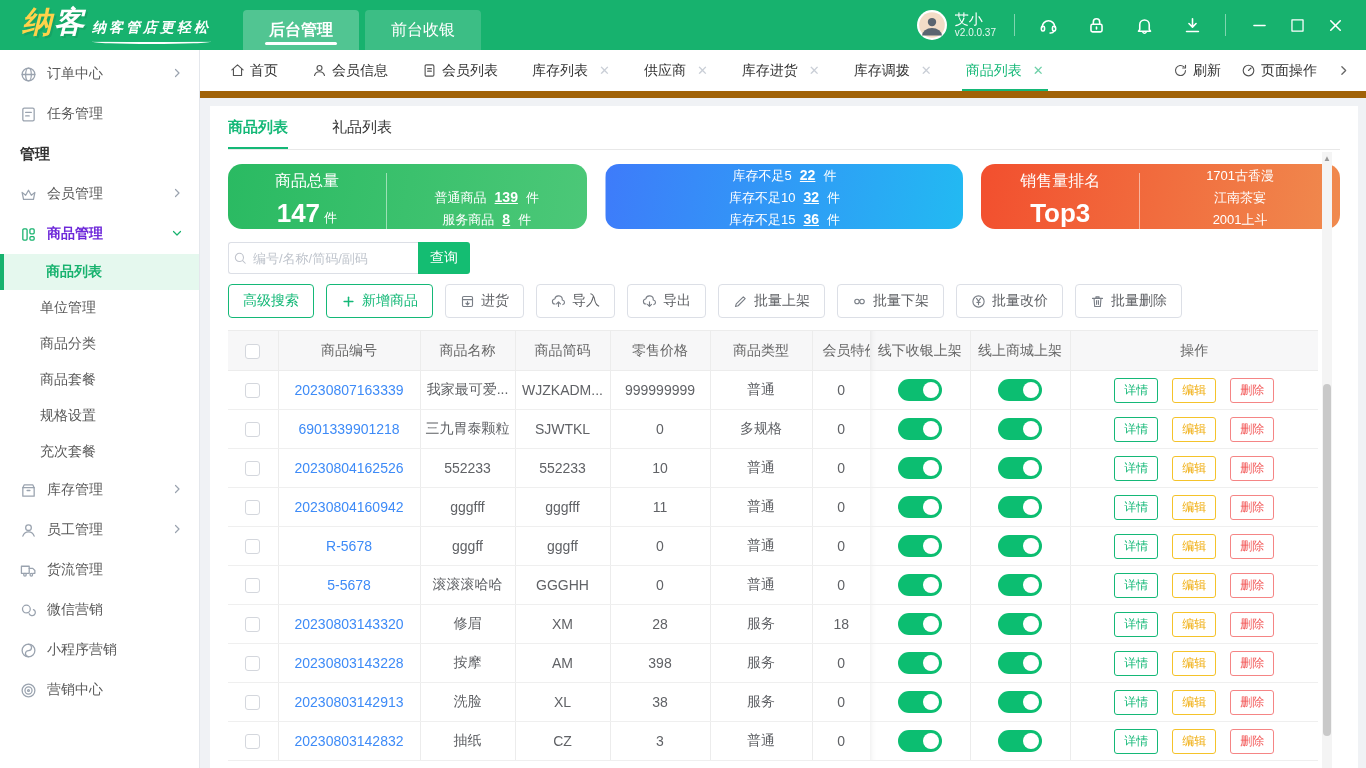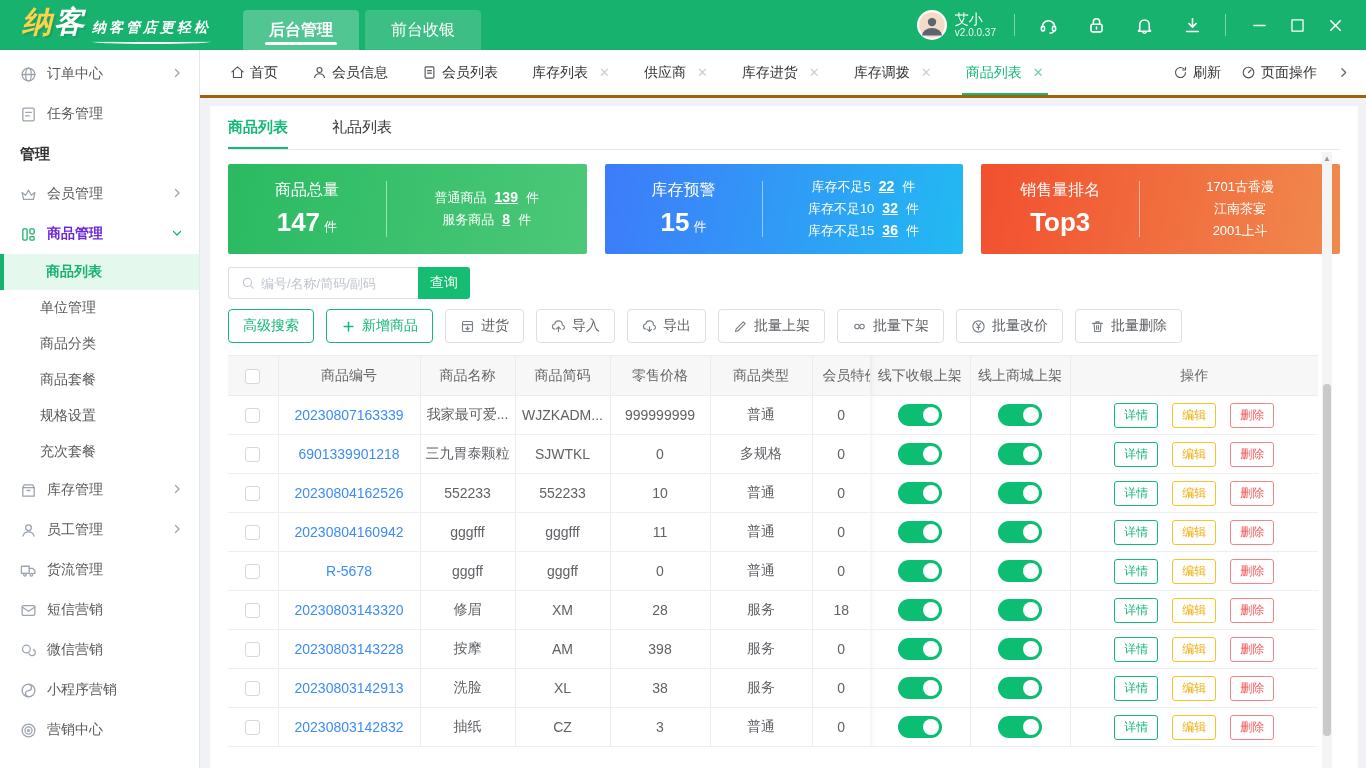--- a/index.html
+++ b/index.html
@@ -43,57 +43,57 @@
   .side-item.active-parent { color:#6d28d9; font-weight:bold; }
   .side-item.active-parent svg.ic { color:#17b26e; }
   .side-section { height:40px; display:flex; align-items:center; padding-left:20px; font-size:15px; font-weight:bold; color:#333; }
   .side-sub { height:36px; display:flex; align-items:center; padding-left:40px; color:#595959; cursor:pointer; }
   .side-sub.active { background:#e5f8ee; color:#17b26e; font-weight:bold; border-left:4px solid #17b26e; padding-left:42px; }
 
   
   .main { flex:1; display:flex; flex-direction:column; background:#f0f2f5; min-width:0; }
 
   
-  .tabbar { height:48px; background:#fff; border-bottom:3px solid #a16207; display:flex; align-items:stretch; padding:0 16px 0 30px; }
+  .tabbar { height:48px; background:#fff; border-bottom:7px solid #a16207; display:flex; align-items:stretch; padding:0 16px 0 30px; }
   .crumb { display:flex; align-items:center; gap:5px; margin-right:34px; color:#333; cursor:pointer; position:relative; white-space:nowrap; }
   .crumb svg.ic { width:15px; height:15px; color:#555; }
   .crumb .x { color:#c9ced6; font-size:13px; margin-left:6px; }
   .crumb.active { color:#14b877; }
   .crumb.active .x { color:#6ed0a8; }
   .crumb.active::after { content:""; position:absolute; left:-4px; right:-4px; bottom:0; height:2px; background:#14b877; }
   .tabbar-right { margin-left:auto; display:flex; align-items:center; gap:20px; color:#333; }
   .tb-act { display:flex; align-items:center; gap:5px; cursor:pointer; white-space:nowrap; }
   .tb-act svg.ic { width:15px; height:15px; color:#555; }
   .chev-more { color:#666; display:flex; align-items:center; cursor:pointer; }
 
   
   .panel { flex:1; background:#fff; margin:8px 8px 0 10px; padding:0 18px; position:relative; overflow:hidden; }
   .content-tabs { display:flex; gap:44px; border-bottom:1px solid #e8e8e8; height:44px; }
   .ctab { display:flex; align-items:center; font-size:15px; color:#333; cursor:pointer; position:relative; }
   .ctab.active { color:#14b877; font-weight:bold; }
   .ctab.active::after { content:""; position:absolute; left:0; right:0; bottom:0; height:2px; background:#14b877; }
 
   
   .cards { display:flex; gap:18px; margin-top:14px; }
-  .card { flex:1; height:90px; border-radius:2px; color:#fff; display:flex; align-items:center; }
+  .card { flex:1; height:65px; border-radius:14px; color:#fff; display:flex; align-items:flex-end; }
   .card-total { background:linear-gradient(100deg,#2aba62,#4cc878); }
   .card-warning { background:linear-gradient(100deg,#3e7bfa,#22baf2); }
   .card-top { background:linear-gradient(100deg,#f24f2e,#f08a4e); }
   .card-left { width:44%; display:flex; flex-direction:column; align-items:center; justify-content:center; gap:6px; }
   .card-title { font-size:16px; }
   .card-value { font-size:26px; font-weight:bold; }
   .card-value .unit { font-size:13px; font-weight:normal; margin-left:4px; }
   .card-div { width:1px; height:56px; background:rgba(255,255,255,0.5); }
   .card-right { flex:1; display:flex; flex-direction:column; align-items:center; justify-content:center; gap:4px; font-size:13px; }
   .mini-row { display:flex; align-items:baseline; gap:8px; }
   .u { font-weight:bold; text-decoration:underline; font-size:14px; }
 
   
   .search-row { display:flex; margin-top:13px; }
-  .search-box { display:flex; align-items:center; width:190px; height:32px; border:1px solid #dcdfe6; border-right:none; border-radius:3px 0 0 3px; padding:0 12px; color:#c0c4cc; gap:6px; }
+  .search-box { display:flex; align-items:center; width:190px; height:32px; border:1px solid #dcdfe6; border-right:none; border-radius:3px 0 0 3px; padding:0 4px; color:#c0c4cc; gap:6px; }
   .search-box input { border:none; outline:none; width:100%; font-size:13px; color:#333; font-family:inherit; }
   .search-box input::placeholder { color:#bfc4cc; }
   .btn-query { width:52px; height:32px; background:#14bd72; color:#fff; border:none; border-radius:0 3px 3px 0; font-size:14px; cursor:pointer; font-family:inherit; }
 
   
   .toolbar { display:flex; gap:12px; margin-top:10px; }
   .tbtn { height:34px; display:flex; align-items:center; gap:6px; padding:0 14px; background:#fff; border:1px solid #dcdfe6; border-radius:4px; color:#606266; font-size:14px; cursor:pointer; font-family:inherit; white-space:nowrap; }
   .tbtn svg.ic { width:15px; height:15px; color:#7a7f87; }
   .tbtn.green { color:#14b877; border-color:#14b877; }
   .tbtn.green svg.ic { color:#14b877; }
@@ -403,26 +403,20 @@
       <span class="lbl">员工管理</span>
       <span class="chev"><svg class="ic">
             <use href="#i-chevR"></use>
           </svg></span>
     </div>
     <div class="side-item">
       <svg class="ic">
           <use href="#i-truck"></use>
         </svg>
       <span class="lbl">货流管理</span>
-    </div>
-    <div class="side-item">
-      <svg class="ic">
-          <use href="#i-mail"></use>
-        </svg>
-      <span class="lbl">短信营销</span>
     </div>
     <div class="side-item">
       <svg class="ic">
           <use href="#i-wechat"></use>
         </svg>
       <span class="lbl">微信营销</span>
     </div>
     <div class="side-item">
       <svg class="ic">
           <use href="#i-mini"></use>
@@ -519,24 +513,20 @@
                 <span>件</span>
               </div>
             <div class="mini-row">
                 <span>服务商品</span>
                 <span class="u">8</span>
                 <span>件</span>
               </div>
           </div>
         </div>
         <div class="card card-warning">
-          <div class="card-left">
-            <div class="card-title">库存预警</div>
-            <div class="card-value"><span>15</span><span class="unit">件</span></div>
-          </div>
           <div class="card-div"></div>
           <div class="card-right">
             <div class="mini-row">
                 <span>库存不足5</span>
                 <span class="u">22</span>
                 <span>件</span>
               </div>
             <div class="mini-row">
                 <span>库存不足10</span>
                 <span class="u">32</span>
@@ -734,20 +724,36 @@
               <td>0</td>
               <td class="sep fixed-start"><span class="toggle"></span></td>
               <td class="sep"><span class="toggle"></span></td>
               <td>
                 <button class="mini-btn detail">详情</button>
                 <button class="mini-btn edit">编辑</button>
                 <button class="mini-btn del">删除</button>
               </td>
             </tr>
 
+            <tr>
+              <td class="sep"><span class="checkbox"></span></td>
+              <td class="sep"><a class="code-link">5-5678</a></td>
+              <td class="sep">滚滚滚哈哈</td>
+              <td class="sep">GGGHH</td>
+              <td class="sep">0</td>
+              <td class="sep">普通</td>
+              <td>0</td>
+              <td class="sep fixed-start"><span class="toggle"></span></td>
+              <td class="sep"><span class="toggle"></span></td>
+              <td>
+                <button class="mini-btn detail">详情</button>
+                <button class="mini-btn edit">编辑</button>
+                <button class="mini-btn del">删除</button>
+              </td>
+            </tr>
 
             <tr>
               <td class="sep"><span class="checkbox"></span></td>
               <td class="sep"><a class="code-link">20230803143320</a></td>
               <td class="sep">修眉</td>
               <td class="sep">XM</td>
               <td class="sep">28</td>
               <td class="sep">服务</td>
               <td>18</td>
               <td class="sep fixed-start"><span class="toggle"></span></td>

